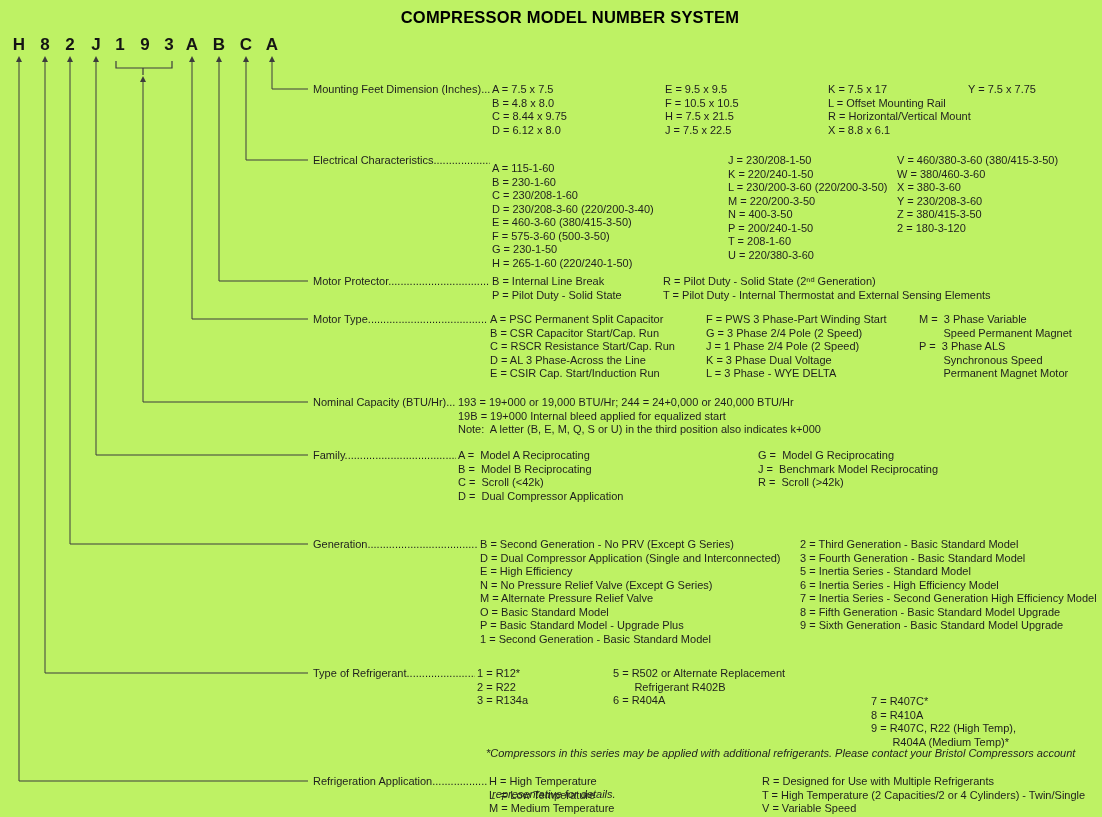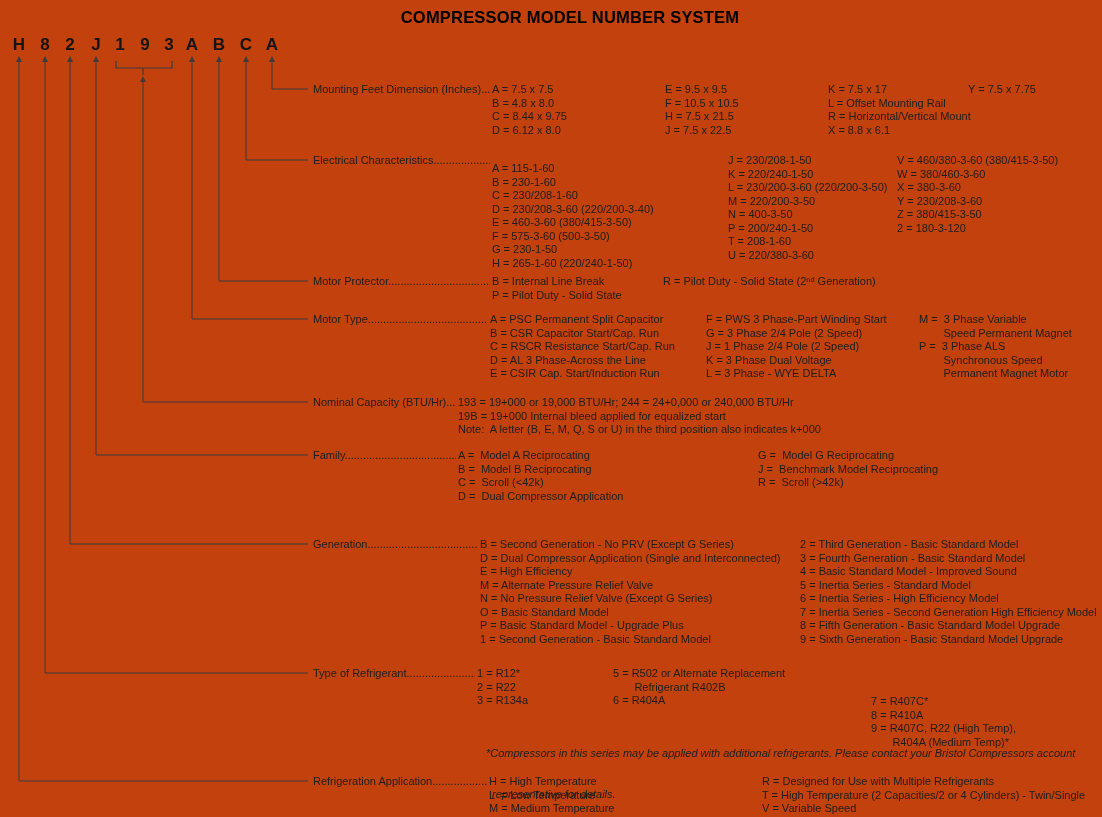--- a/index.html
+++ b/index.html
@@ -1,18 +1,18 @@
 <!DOCTYPE html>
 <html><head>
 <meta charset="utf-8">
 <title>Compressor Model Number System</title>
 <style>
   html,body { margin:0; padding:0; background:#ffffff; }
   #canvas {
-    position:relative; width:1102px; height:817px; background:#c2410c;
+    position:relative; width:1102px; height:817px; background:#bef264;
     font-family:"Liberation Sans", sans-serif; color:#1e1e1e; overflow:hidden;
   }
   #page-title {
     position:absolute; left:40px; top:8px; width:1060px; margin:0;
     text-align:center; font-size:16.5px; font-weight:700; letter-spacing:.2px; color:#000;
   }
   #connectors { position:absolute; left:0; top:0; width:1102px; height:817px; }
   .model-char {
     position:absolute; top:35px; transform:translateX(-50%);
     font-size:17px; font-weight:700; color:#141414;
@@ -119,20 +119,21 @@
         <div>Z = 380/415-3-50</div>
         <div>2 = 180-3-120</div>
       </div>
       <div class="lbl" style="left: 313px; top: 275px; width: 177px;">Motor Protector.............................................</div>
       <div class="col" style="left: 492px; top: 275px;">
         <div>B = Internal Line Break</div>
         <div>P = Pilot Duty - Solid State</div>
       </div>
       <div class="col" style="left: 663px; top: 275px;">
         <div>R = Pilot Duty - Solid State (2ⁿᵈ Generation)</div>
+        <div>T = Pilot Duty - Internal Thermostat and External Sensing Elements</div>
       </div>
       <div class="lbl" style="left: 313px; top: 313px; width: 175px;">Motor Type..................................................................</div>
       <div class="col" style="left: 490px; top: 313px;">
         <div>A = PSC Permanent Split Capacitor</div>
         <div>B = CSR Capacitor Start/Cap. Run</div>
         <div>C = RSCR Resistance Start/Cap. Run</div>
         <div>D = AL 3 Phase-Across the Line</div>
         <div>E = CSIR Cap. Start/Induction Run</div>
       </div>
       <div class="col" style="left: 706px; top: 313px;">
@@ -165,30 +166,29 @@
       <div class="col" style="left: 758px; top: 449px;">
         <div>G =  Model G Reciprocating</div>
         <div>J =  Benchmark Model Reciprocating</div>
         <div>R =  Scroll (&gt;42k)</div>
       </div>
       <div class="lbl" style="left: 313px; top: 538px; width: 165px;">Generation..................................................................</div>
       <div class="col" style="left: 480px; top: 538px;">
         <div>B = Second Generation - No PRV (Except G Series)</div>
         <div>D = Dual Compressor Application (Single and Interconnected)</div>
         <div>E = High Efficiency</div>
+        <div>N = No Pressure Relief Valve (Except G Series)</div>
         <div>M = Alternate Pressure Relief Valve</div>
-        <div>N = No Pressure Relief Valve (Except G Series)</div>
         <div>O = Basic Standard Model</div>
         <div>P = Basic Standard Model - Upgrade Plus</div>
         <div>1 = Second Generation - Basic Standard Model</div>
       </div>
       <div class="col" style="left: 800px; top: 538px;">
         <div>2 = Third Generation - Basic Standard Model</div>
         <div>3 = Fourth Generation - Basic Standard Model</div>
-        <div>4 = Basic Standard Model - Improved Sound</div>
         <div>5 = Inertia Series - Standard Model</div>
         <div>6 = Inertia Series - High Efficiency Model</div>
         <div>7 = Inertia Series - Second Generation High Efficiency Model</div>
         <div>8 = Fifth Generation - Basic Standard Model Upgrade</div>
         <div>9 = Sixth Generation - Basic Standard Model Upgrade</div>
       </div>
       <div class="lbl" style="left: 313px; top: 667px; width: 162px;">Type of Refrigerant.......................................</div>
       <div class="col" style="left: 477px; top: 667px;">
         <div>1 = R12*</div>
         <div>2 = R22</div>

